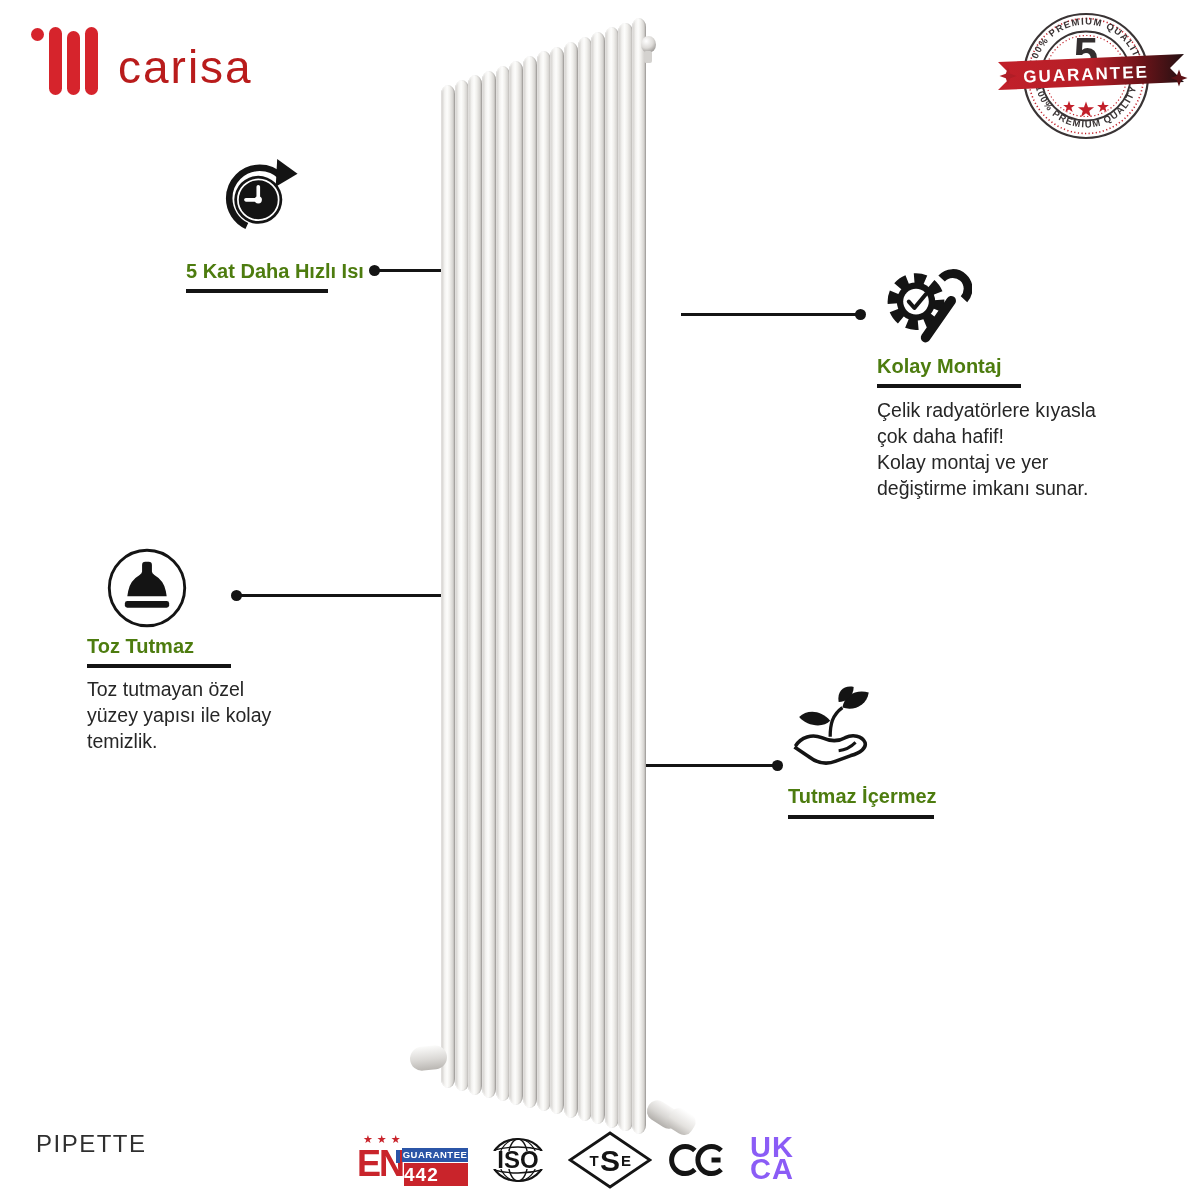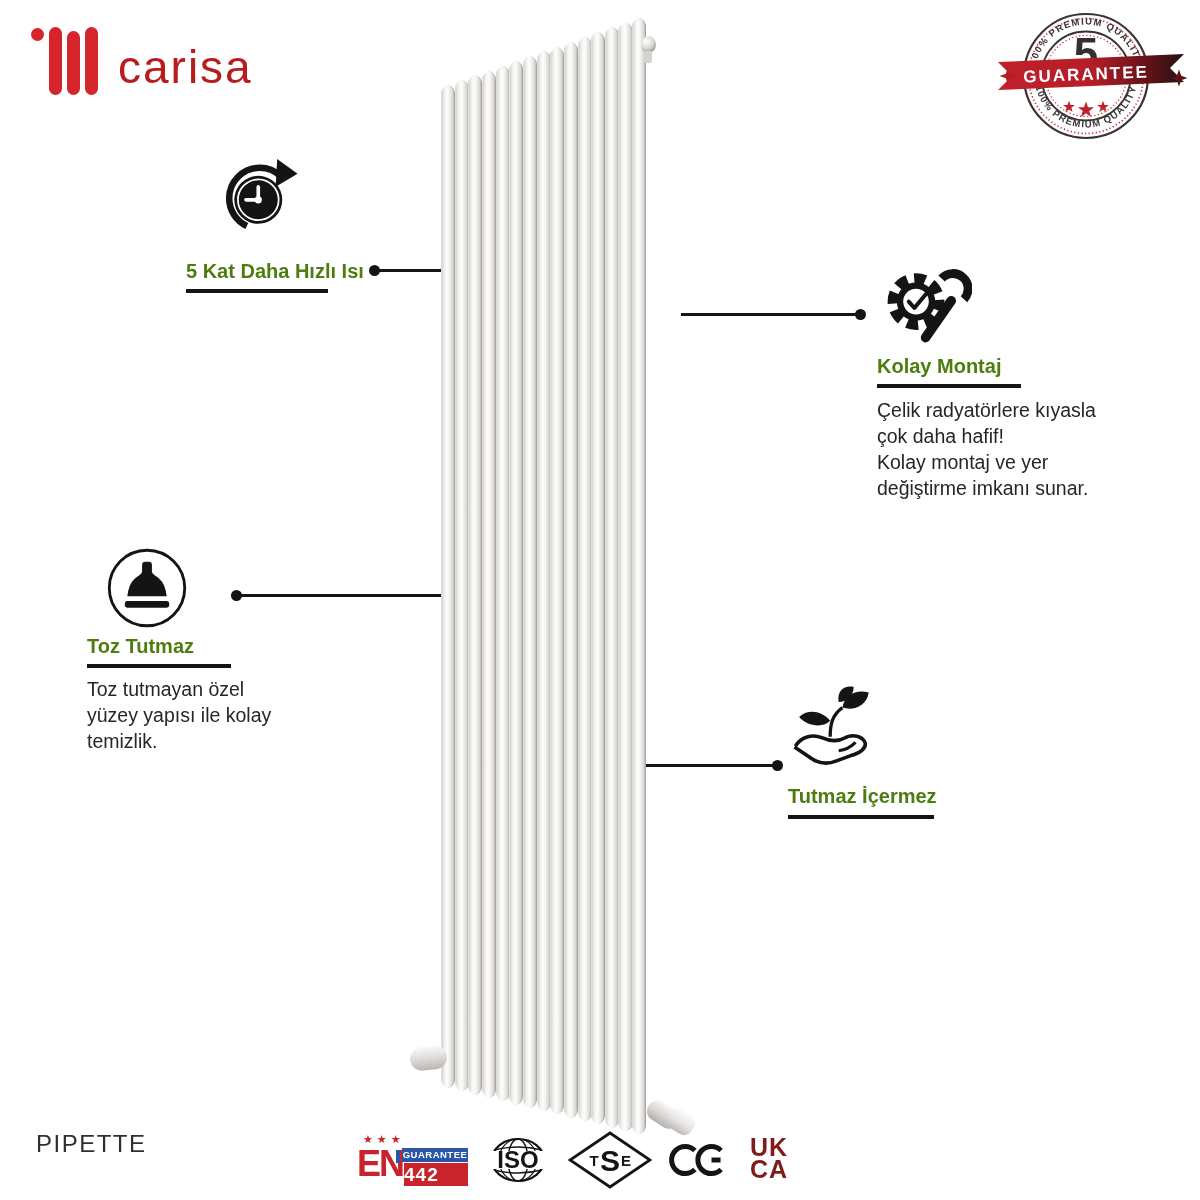--- a/index.html
+++ b/index.html
@@ -58,21 +58,21 @@
   .en442 .stars{position:absolute;left:6px;top:2px;color:#c9242b;font-size:11px;letter-spacing:4px;}
   .en442 .en{position:absolute;left:0px;top:12px;font-size:36px;font-weight:900;color:#c9242b;letter-spacing:-2px;}
   .en442 .bluebar{position:absolute;left:39px;top:19px;width:4px;height:13px;background:#2b55a7;}
   .en442 .euronorm{position:absolute;left:45px;top:17px;width:66px;height:14px;background:#2b55a7;color:#fff;
                    font-size:9.5px;font-weight:700;text-align:center;line-height:14px;letter-spacing:0.5px;}
   .en442 .n442{position:absolute;left:47px;top:32px;width:64px;height:23px;background:#c9242b;color:#fff;
                font-size:19px;font-weight:800;line-height:23px;letter-spacing:1px;}
   .iso{position:absolute;left:490px;top:1137px;}
   .tse{position:absolute;left:568px;top:1131px;}
   .ce{position:absolute;left:668px;top:1141px;}
-  .ukca{position:absolute;left:750px;top:1136px;font-size:25px;font-weight:800;line-height:22px;color:#7f1d1d;letter-spacing:1px;text-align:right;}
+  .ukca{position:absolute;left:750px;top:1136px;font-size:29px;font-weight:800;line-height:22px;color:#8b5cf6;letter-spacing:1px;text-align:right;}
   .ukca div{white-space:nowrap;}
 </style>
 </head>
 <body>
 
 <div class="canvas">
 
   <div class="logo">
     <div class="logo-dot"></div>
     <div class="logo-bar b1"></div>

